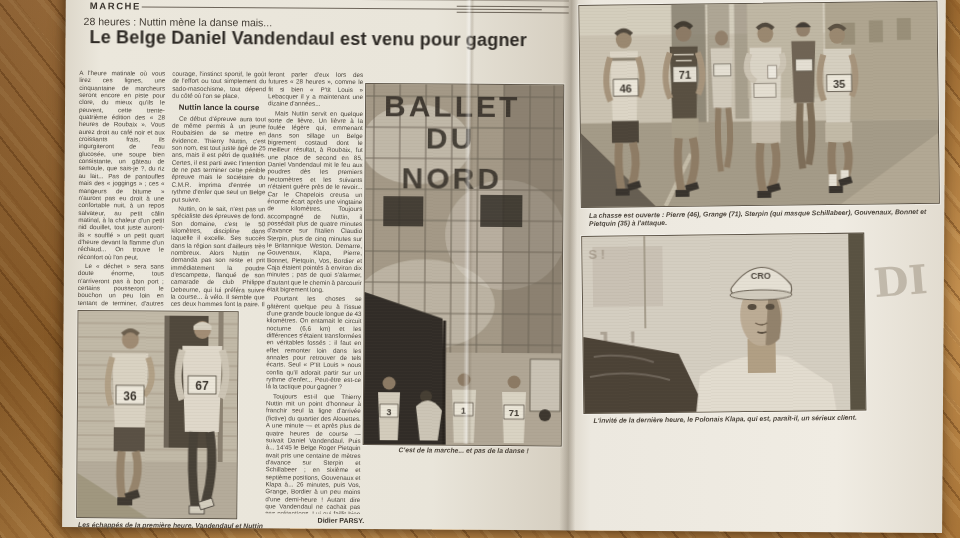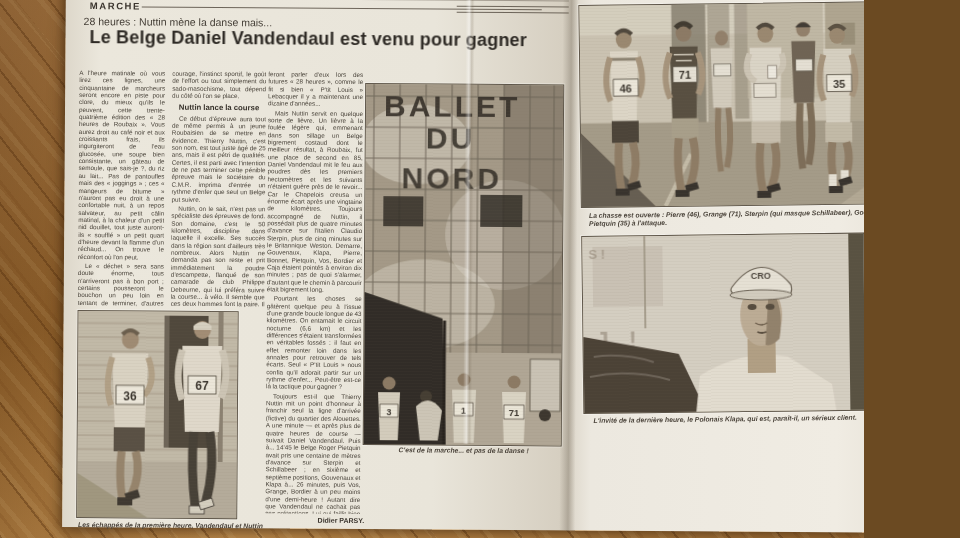--- a/index.html
+++ b/index.html
@@ -1,16 +1,16 @@
 <!DOCTYPE html>
 <html><head>
 <meta charset="utf-8">
 <style>
   html,body{margin:0;padding:0;background:#6b4a22;}
-  .scene{position:relative;width:864px;height:538px;overflow:hidden;
+  .scene{position:relative;width:960px;height:538px;overflow:hidden;
          font-family:"Liberation Sans",sans-serif;}
 
   
   .floor{position:absolute;inset:0;
     background:
       linear-gradient(100deg, rgba(50,25,5,.30), rgba(0,0,0,0) 35%),
       repeating-linear-gradient(52deg,
         rgba(90,50,14,.38) 0 2px, rgba(0,0,0,0) 2px 13px,
         rgba(130,78,28,.20) 13px 16px, rgba(0,0,0,0) 16px 41px),
       repeating-linear-gradient(50deg,

